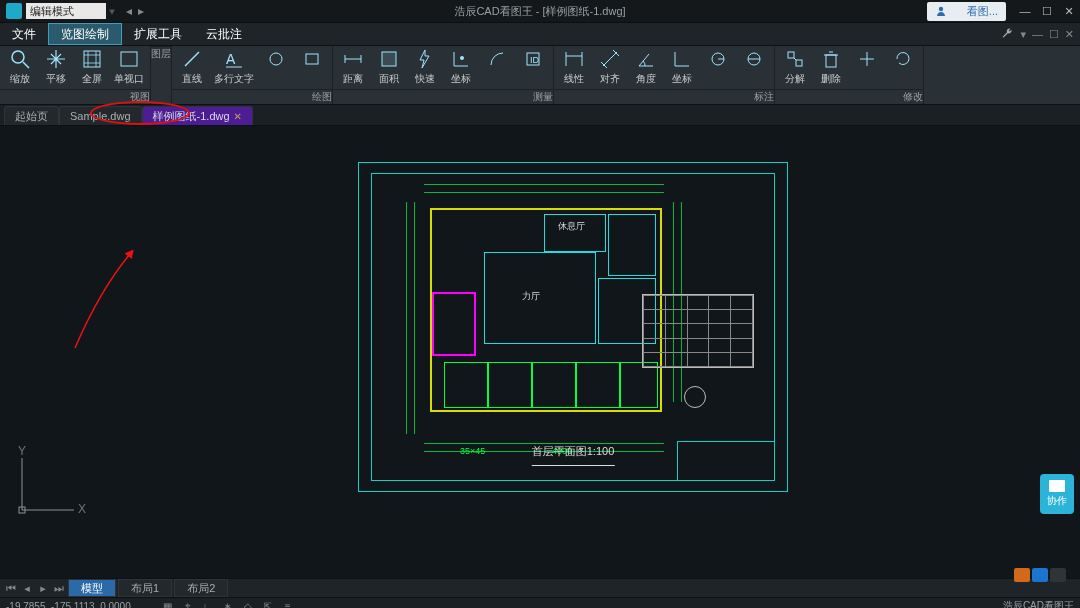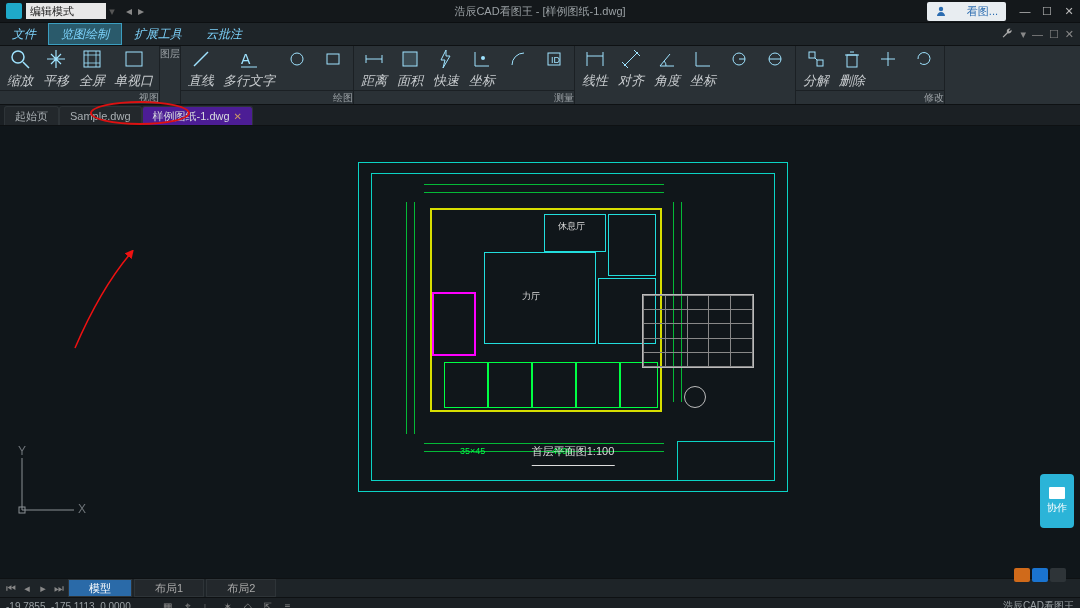--- a/index.html
+++ b/index.html
@@ -5,31 +5,31 @@
 html,body{margin:0;padding:0;width:1080px;height:608px;background:#161a1d;font-family:"Microsoft YaHei",Arial,sans-serif;color:#bfc7cc;font-size:11px;overflow:hidden;}
 .titlebar{height:22px;background:#14181b;border-bottom:1px solid #0c0f11;display:flex;align-items:center;position:relative;}
 .app-icon{width:16px;height:16px;margin:0 4px 0 6px;background:#1fa9c9;border-radius:2px;flex:0 0 auto;}
 .mode-box{height:16px;width:72px;background:#e8e8e8;color:#222;display:flex;align-items:center;padding:0 4px;font-size:11px;}
 .mode-arrow{width:12px;text-align:center;color:#555;}
 .title-center{position:absolute;left:50%;transform:translateX(-50%);color:#9aa0a4;font-size:11px;text-align:right;}
 .title-right{position:absolute;right:0;display:flex;align-items:center;height:22px;}
 .user-badge{background:#e8edf1;color:#2b6cb0;padding:2px 8px;border-radius:2px;font-size:11px;margin-right:8px;display:flex;align-items:center;gap:20px;}
 .win-btn{width:22px;height:22px;display:flex;align-items:center;justify-content:center;color:#bbb;}
 .menubar{height:22px;background:#1e2428;display:flex;align-items:center;border-bottom:1px solid #0e1113;}
-.menu-item{padding:0 12px;height:22px;display:flex;align-items:center;color:#7dd3fc;font-size:12px;font-style:italic;}
+.menu-item{padding:0 12px;height:22px;display:flex;align-items:center;color:#ffffff;font-size:12px;}
 .menu-item.active{background:#2a5a6b;border:1px solid #3b9ec0;box-sizing:border-box;}
 .menubar-right{margin-left:auto;display:flex;align-items:center;padding-right:6px;gap:6px;}
 .wrench{width:14px;height:14px;color:#bbb;}
 .ribbon{height:58px;background:#2a3136;display:flex;align-items:stretch;border-bottom:1px solid #0e1113;}
 .rgrp{display:flex;flex-direction:column;align-items:center;border-right:1px solid #1b2024;}
 .rgrp-tools{display:flex;align-items:flex-start;padding:2px 6px 0 6px;gap:8px;flex:1;}
 .rgrp-label{height:14px;font-size:10px;color:#9ba1a5;border-top:1px solid #1b2024;width:100%;text-align:right;line-height:14px;}
 .tool{display:flex;flex-direction:column;align-items:center;justify-content:flex-start;gap:2px;min-width:28px;}
 .tool .ticon{width:22px;height:22px;display:flex;align-items:center;justify-content:center;color:#9fe3ff;}
-.tool .tlabel{font-size:13px;color:#c8cccf;white-space:nowrap;font-style:italic;}
+.tool .tlabel{font-size:10px;color:#c8cccf;white-space:nowrap;}
 .tabs{height:20px;background:#1b2024;display:flex;align-items:flex-end;padding-left:4px;gap:0;border-bottom:1px solid #0e1113;}
 .doc-tab{height:18px;padding:0 10px;background:#23282c;border:1px solid #2e3438;border-bottom:none;color:#a9afb3;font-size:11px;display:flex;align-items:center;gap:4px;border-top-left-radius:3px;border-top-right-radius:3px;}
 .doc-tab.active{background:#4c1d95;color:#d7dbde;}
 .doc-tab .close{color:#c96; font-size:10px;}
 .tab-circle{position:absolute;left:90px;top:101px;width:96px;height:20px;border:2px solid #d11;border-radius:50%/50%;pointer-events:none;}
 .canvas-area{position:relative;flex:1;background:#10161a;height:452px;}
 .callout-box{position:absolute;left:14px;top:222px;width:320px;border:1px solid #e11;background:#10161a;padding:8px 10px;color:#ff3b30;font-size:18px;line-height:28px;}
 .arrow{position:absolute;left:70px;top:124px;width:90px;height:100px;pointer-events:none;}
 .ucs{position:absolute;left:14px;bottom:58px;color:#6e7479;font-size:12px;}
 .drawing{position:absolute;left:358px;top:36px;width:428px;height:328px;border:1px solid #0bd3c5;}
@@ -40,29 +40,29 @@
 .room{position:absolute;border:1px solid #2dd;}
 .txt{position:absolute;color:#2dd;font-size:9px;white-space:nowrap;}
 .magenta{border-color:#f0f !important;}
 .schedule{position:absolute;right:20px;top:120px;width:110px;height:72px;border:1px solid #bbb;}
 .schedule table{width:100%;height:100%;border-collapse:collapse;}
 .schedule td{border:1px solid #888;font-size:6px;color:#bbb;}
 .north{position:absolute;right:68px;bottom:72px;width:20px;height:20px;border:1px solid #bbb;border-radius:50%;}
 .plan-title{position:absolute;left:50%;bottom:14px;transform:translateX(-50%);color:#ddd;font-size:11px;border-bottom:1px solid #ddd;padding-bottom:6px;}
 .model-tabs{height:18px;background:#1e2428;display:flex;align-items:center;padding:0 4px;gap:2px;border-top:1px solid #0e1113;}
 .mtab-btn{width:14px;height:14px;display:flex;align-items:center;justify-content:center;color:#888;}
-.mtab{padding:0 20px;height:16px;display:flex;align-items:center;font-size:11px;color:#aaa;background:#23282c;border:1px solid #2e3438;}
+.mtab{padding:0 12px;height:16px;display:flex;align-items:center;font-size:11px;color:#aaa;background:#23282c;border:1px solid #2e3438;}
 .mtab.active{background:#2a6aa8;color:#fff;}
 .statusbar{height:16px;background:#1b2024;display:flex;align-items:center;padding:0 6px;font-size:10px;color:#9aa0a4;border-top:1px solid #0e1113;}
 .statusbar .sright{margin-left:auto;display:flex;align-items:center;gap:6px;}
 .sicons{display:flex;gap:6px;margin-left:30px;}
 .sicon{width:14px;height:14px;display:flex;align-items:center;justify-content:center;color:#888;}
 .qat{display:flex;align-items:center;gap:6px;margin-left:8px;color:#888;}
 .qat span{font-size:12px;}
-.float-btn{position:absolute;right:6px;top:348px;width:34px;height:54px;background:#2bb4d8;border-radius:4px;display:flex;flex-direction:column;align-items:center;justify-content:center;color:#fff;font-size:10px;}
+.float-btn{position:absolute;right:6px;top:348px;width:34px;height:40px;background:#2bb4d8;border-radius:4px;display:flex;flex-direction:column;align-items:center;justify-content:center;color:#fff;font-size:10px;}
 .float-btn .fi{width:16px;height:12px;background:#fff;border-radius:1px;margin-bottom:2px;position:relative;}
 .right-strip{position:absolute;right:14px;top:568px;display:flex;gap:2px;}
 .rs-btn{width:16px;height:14px;background:#d06a1a;border-radius:2px;}
 .rs-btn.b{background:#1a74d0;}
 .rs-btn.g{background:#2e3438;}
 svg{display:block;}
 </style>
 </head>
 <body>
 
@@ -292,20 +292,21 @@
         </div>
       <div class="tool">
           <div class="ticon">
             <svg width="18" height="18" viewBox="0 0 18 18">
               <circle cx="9" cy="9" r="6" stroke="#9fe3ff" fill="none"></circle>
               <line x1="3" y1="9" x2="15" y2="9" stroke="#9fe3ff"></line>
             </svg>
           </div>
         </div>
     </div>
+    <div class="rgrp-label">标注</div>
   </div>
   <div class="rgrp">
     <div class="rgrp-tools">
       <div class="tool">
           <div class="ticon">
             <svg width="22" height="22" viewBox="0 0 22 22">
               <rect x="4" y="4" width="6" height="6" stroke="#9fe3ff" fill="none"></rect>
               <rect x="12" y="12" width="6" height="6" stroke="#9fe3ff" fill="none"></rect>
               <line x1="10" y1="10" x2="12" y2="12" stroke="#9fe3ff"></line>
             </svg>

